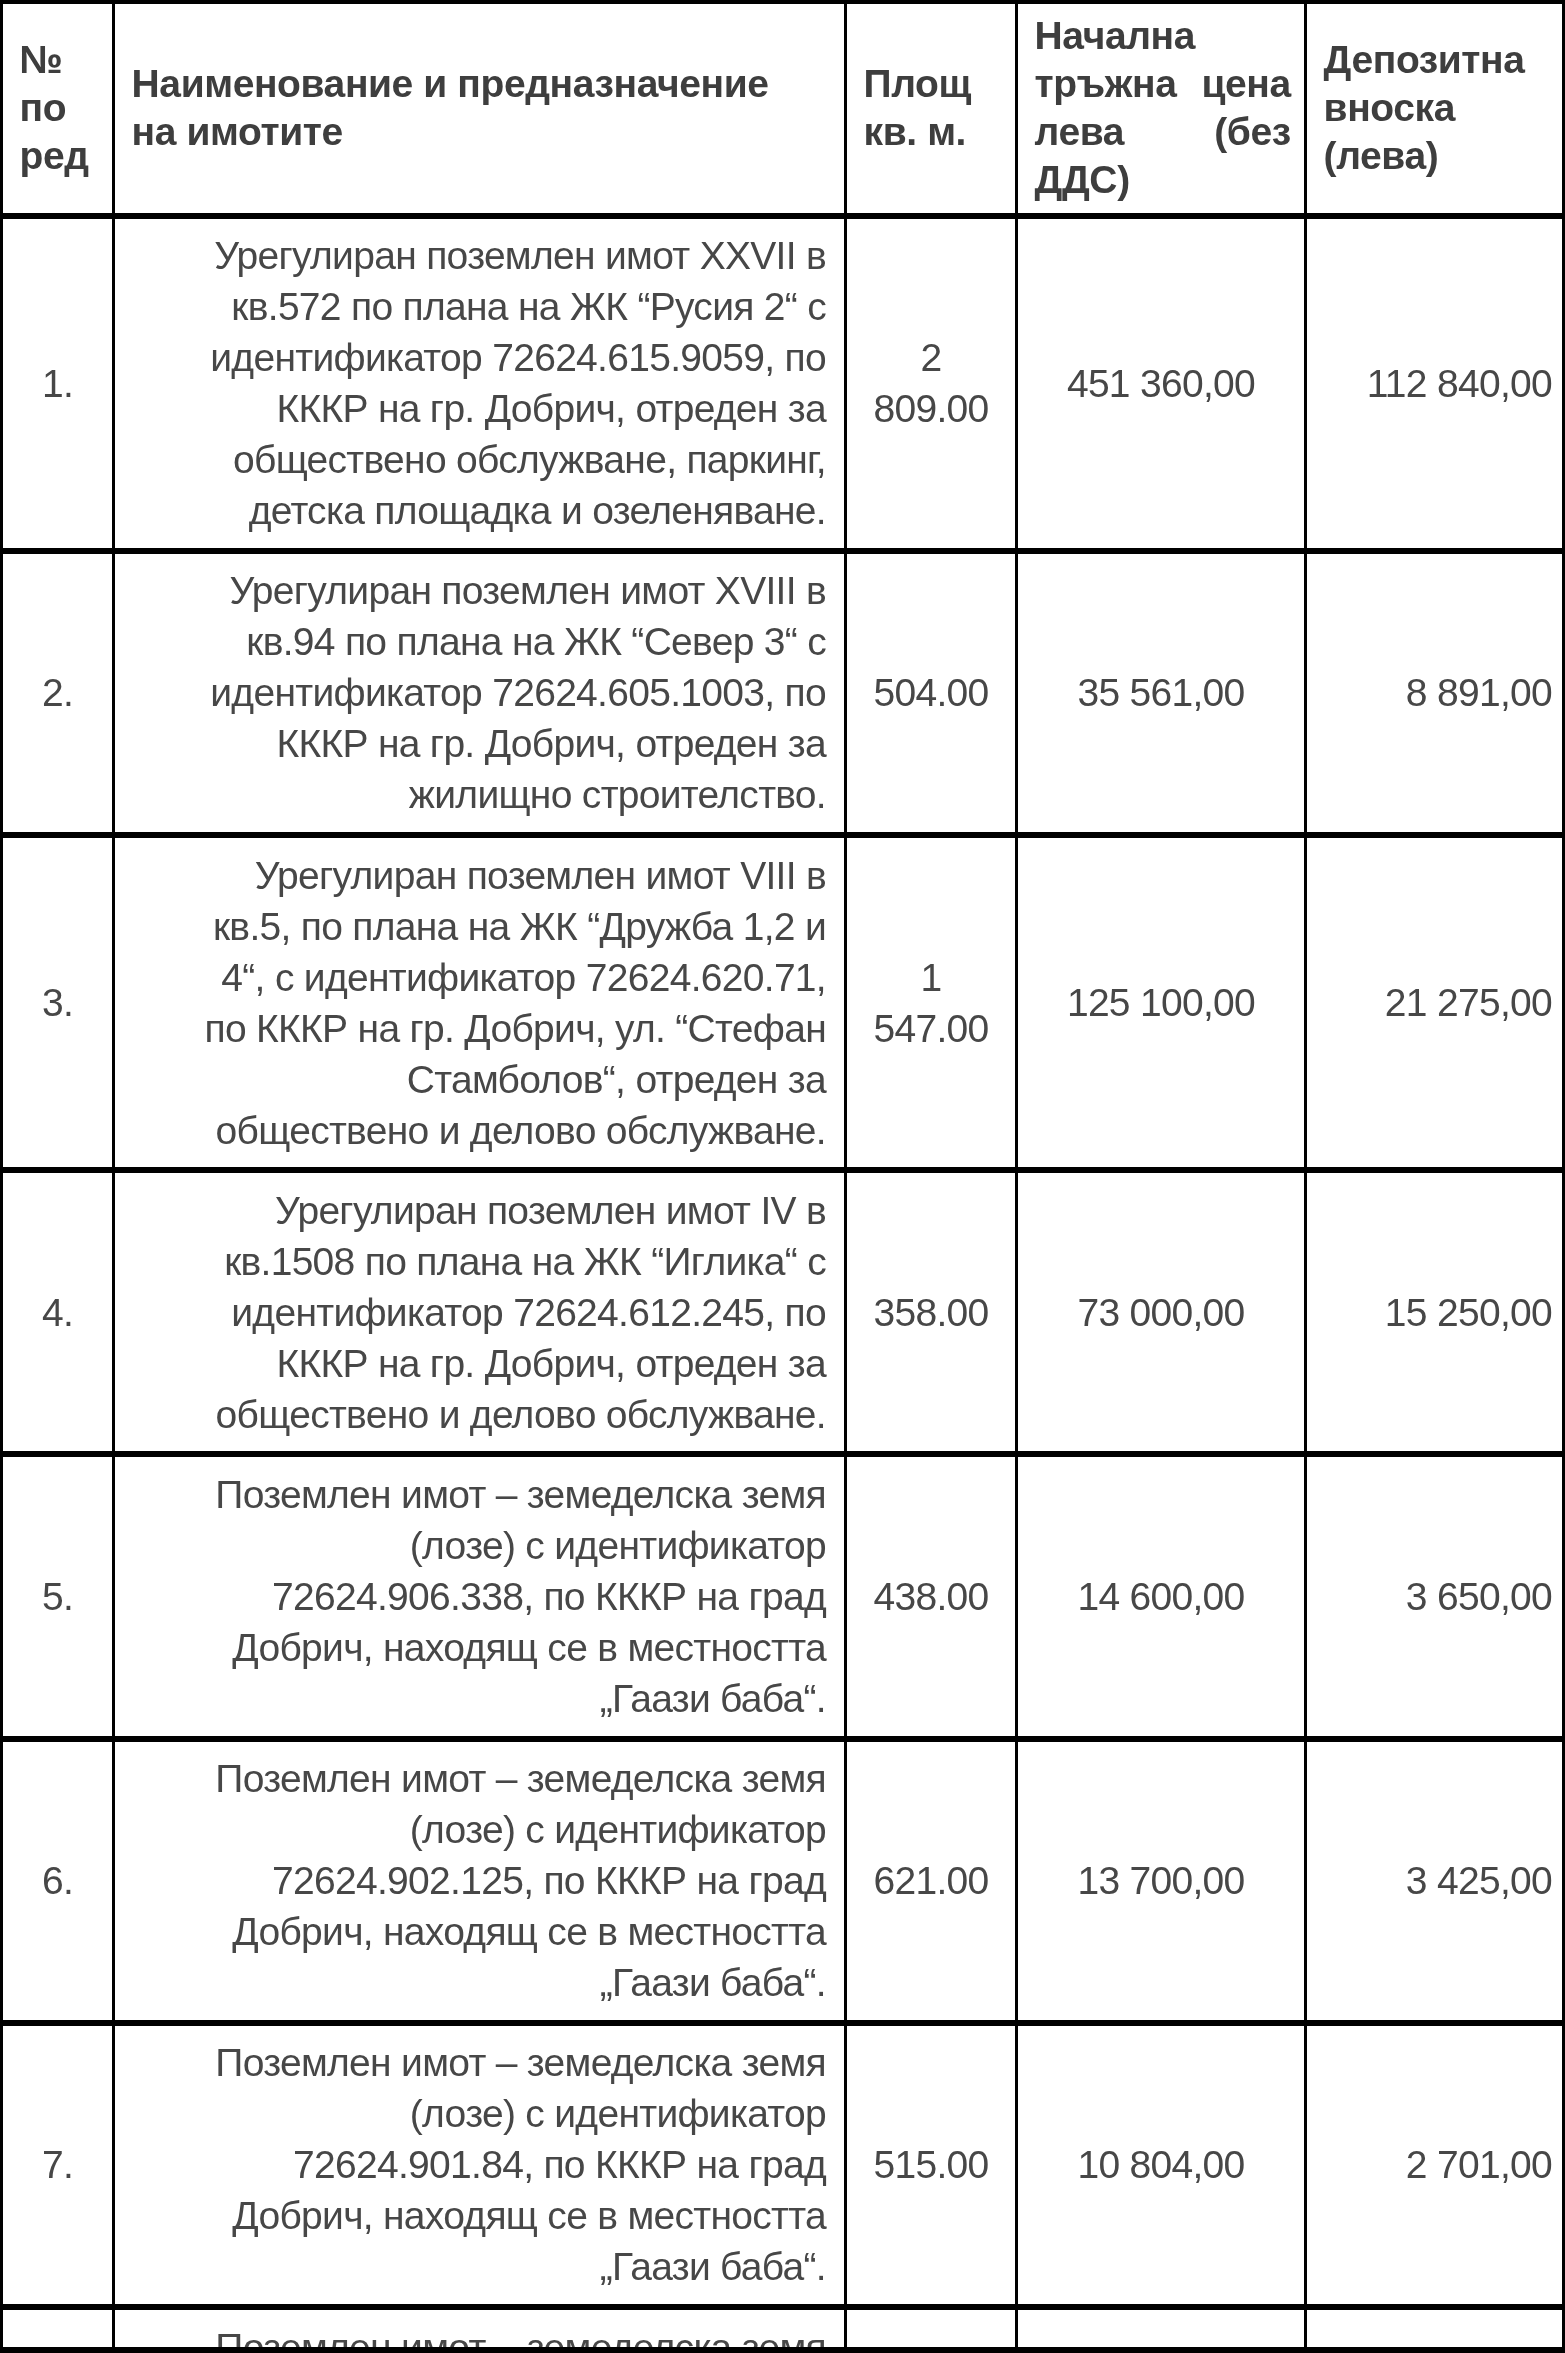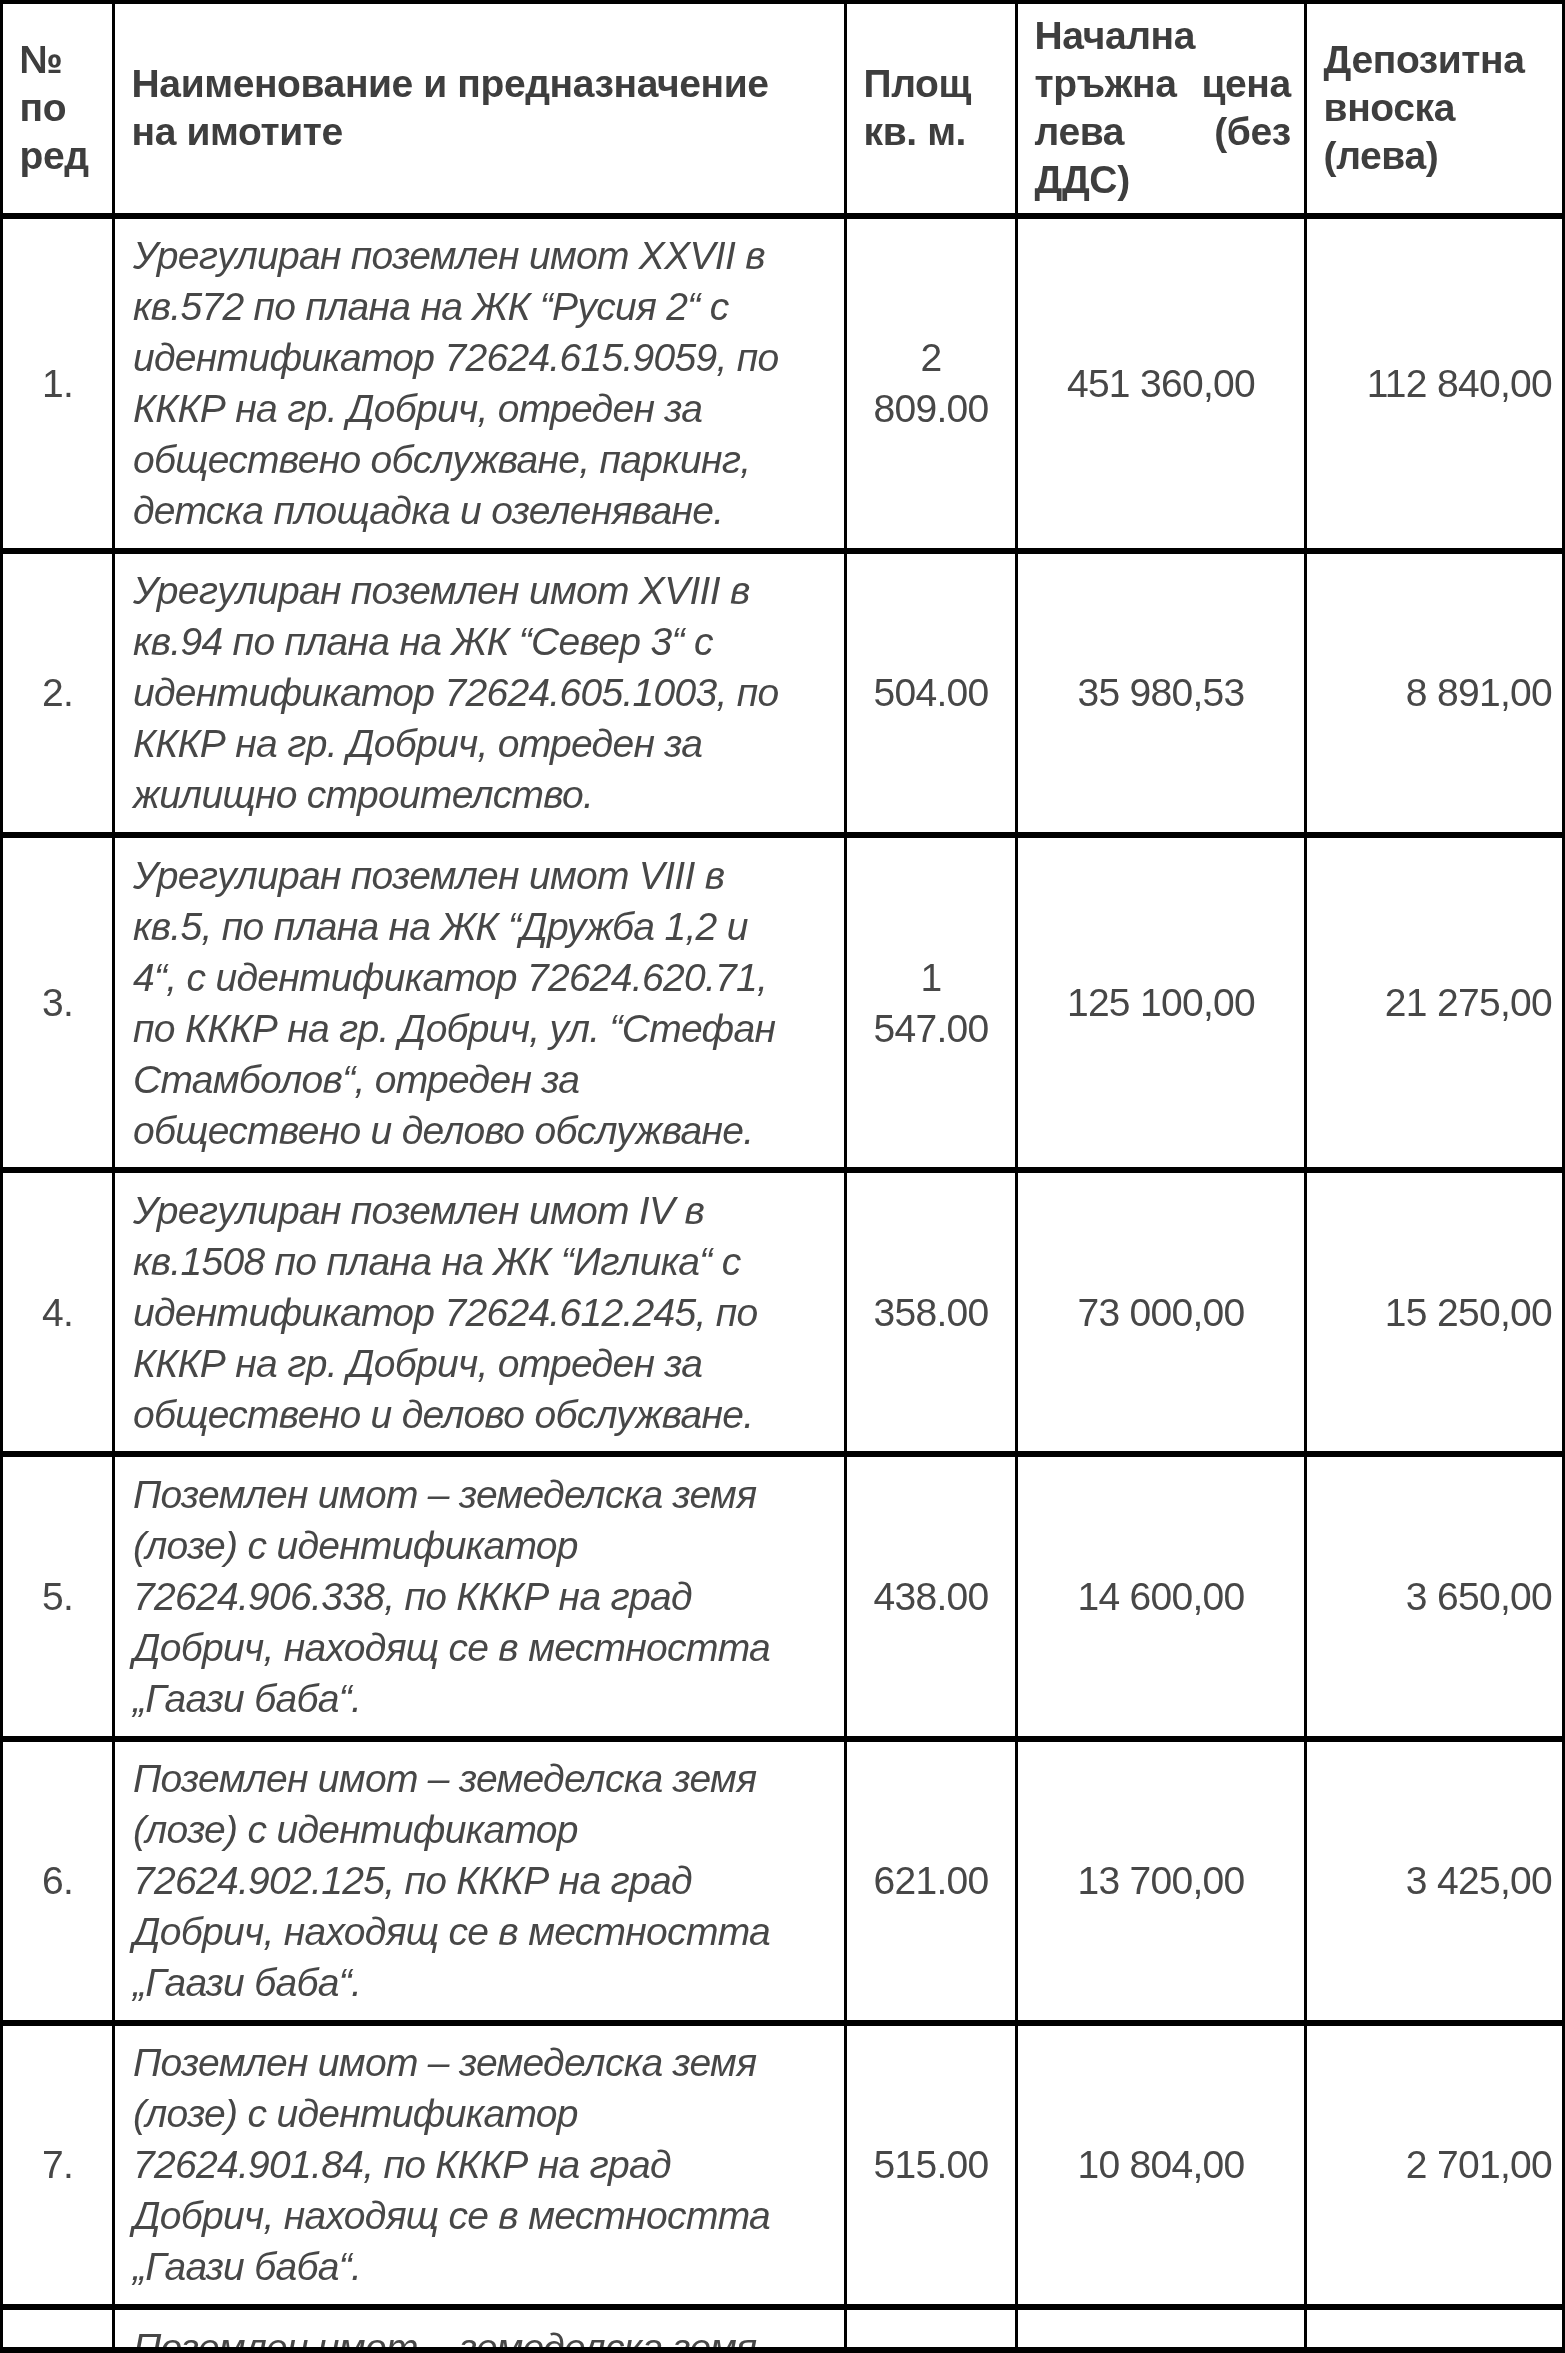--- a/index.html
+++ b/index.html
@@ -62,21 +62,21 @@
   tbody tr:nth-child(1) { height: 311px; }
   tbody tr:nth-child(2) { height: 255px; }
   tbody tr:nth-child(3) { height: 311px; }
   tbody tr:nth-child(4) { height: 255px; }
   tbody tr:nth-child(5) { height: 267px; }
   tbody tr:nth-child(6) { height: 262px; }
   tbody tr:nth-child(7) { height: 262px; }
   tbody tr:nth-child(8) { height: 169px; }
 
   td.num   { text-align: center; padding: 5px 6.6px; }
-  td.name  { text-align: left;   padding: 11.6px 18px; font-style: italic; }
+  td.name  { text-align: right;   padding: 11.6px 18px; }
   td.area  { text-align: center; padding: 5px 8.3px; }
   td.price { text-align: center; padding: 5px 24px; }
   td.dep   { text-align: right; padding: 5px 10px; }
 
   .bottom-edge {
     position: absolute;
     left: 0;
     bottom: 0;
     width: 100%;
     height: 6.6px;
@@ -125,21 +125,21 @@
         <td class="dep">112 840,00</td>
       </tr>
       <tr>
         <td class="num">2.</td>
         <td class="name">Урегулиран поземлен имот XVIII в
 кв.94 по плана на ЖК “Север 3“ с
 идентификатор 72624.605.1003, по
 КККР на гр. Добрич, отреден за
 жилищно строителство.</td>
         <td class="area">504.00</td>
-        <td class="price">35 980,53</td>
+        <td class="price">35 561,00</td>
         <td class="dep">8 891,00</td>
       </tr>
       <tr>
         <td class="num">3.</td>
         <td class="name">Урегулиран поземлен имот VIII в
 кв.5, по плана на ЖК “Дружба 1,2 и
 4“, с идентификатор 72624.620.71,
 по КККР на гр. Добрич, ул. “Стефан
 Стамболов“, отреден за
 обществено и делово обслужване.</td>

